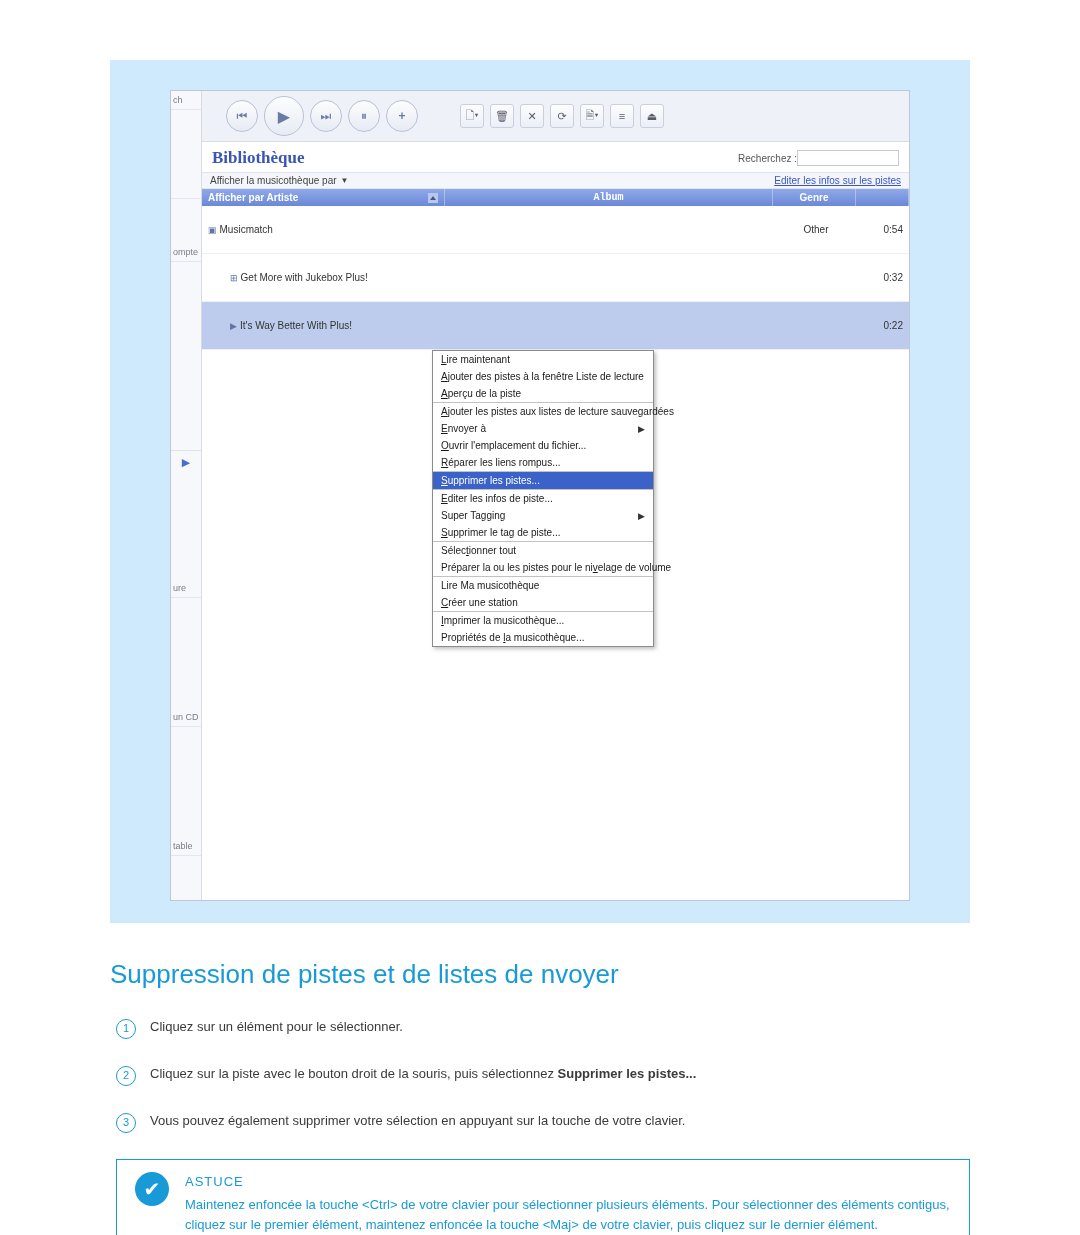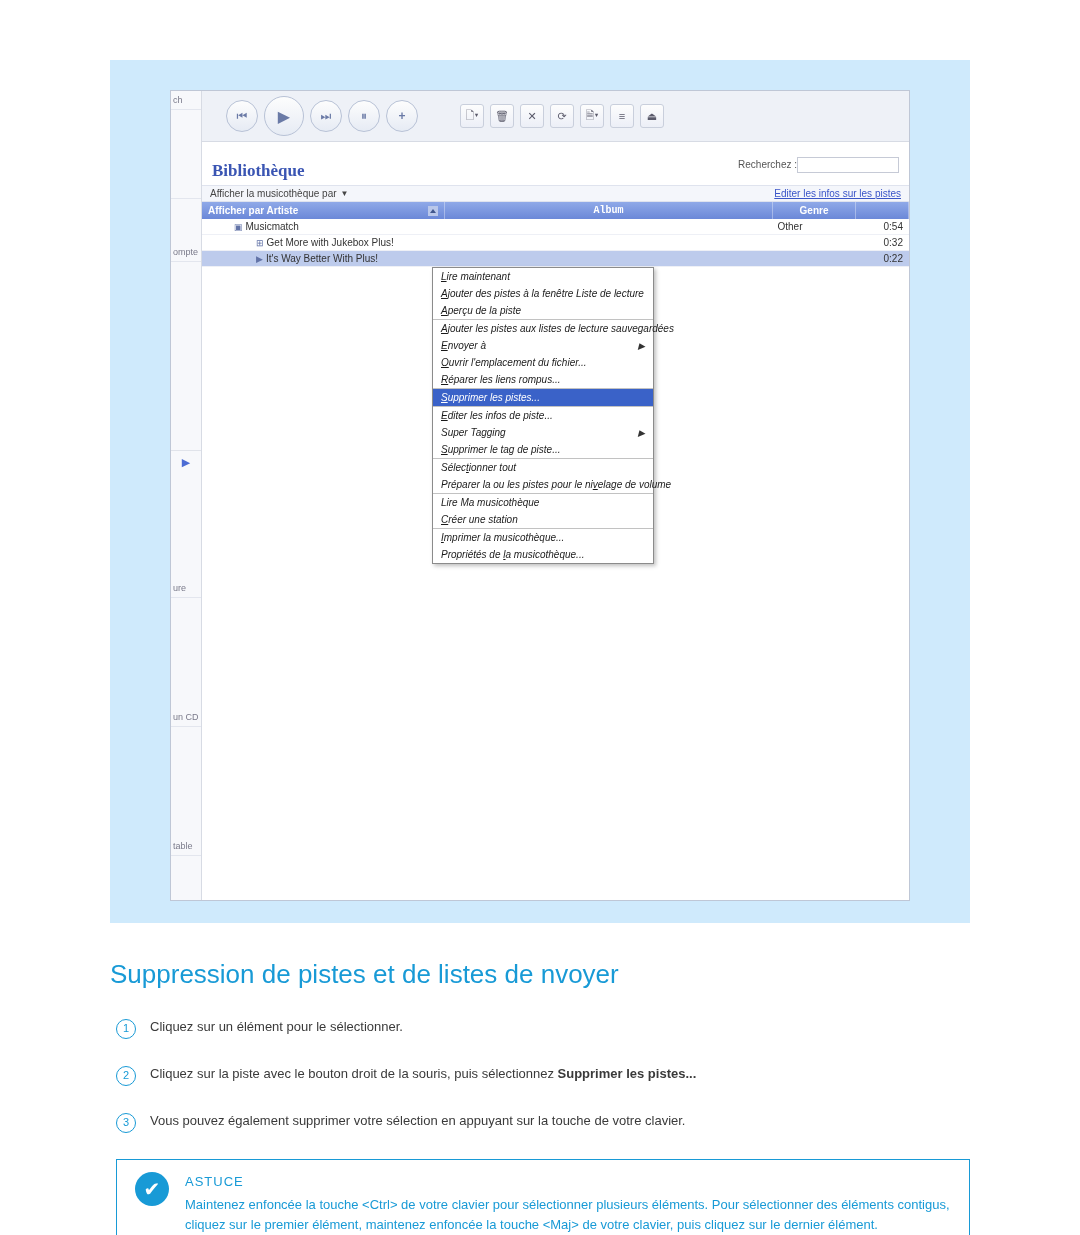--- a/index.html
+++ b/index.html
@@ -11,44 +11,44 @@
   .side-label{font-size:9px;color:#7a7a8a;padding:4px 2px;border-bottom:1px solid #e3e6ee;white-space:nowrap;overflow:hidden;}
   .side-spacer{flex:1;}
   .side-btn{height:22px;border-top:1px solid #e0e3ea;display:flex;align-items:center;justify-content:center;color:#4c6cd4;}
   .main{flex:1;display:flex;flex-direction:column;}
   .toolbar{height:50px;background:#eef1f7;border-bottom:1px solid #d7dbe4;display:flex;align-items:center;gap:6px;padding:0 8px;}
   .pbtn{width:30px;height:30px;border-radius:50%;border:1px solid #b8c2d6;background:linear-gradient(#fdfdfd,#e6ebf4);display:flex;align-items:center;justify-content:center;color:#6a7aa6;font-size:12px;}
   .pbtn.play{width:38px;height:38px;font-size:16px;}
   .tbgap{width:30px;}
   .tbtn{width:22px;height:22px;border:1px solid #c9cfdc;border-radius:3px;background:linear-gradient(#fdfdfd,#eceff7);display:flex;align-items:center;justify-content:center;color:#5a5a6a;font-size:11px;}
   .lib-header{display:flex;align-items:center;justify-content:space-between;padding:6px 10px 4px 10px;}
-  .lib-title{font-family:Georgia,serif;font-weight:bold;font-size:17px;color:#3a55b3;margin-top:13px;}
+  .lib-title{font-family:Georgia,serif;font-weight:bold;font-size:17px;color:#3a55b3;}
   .search-wrap{display:flex;align-items:center;gap:0;font-size:10px;color:#555;}
   .search-box{width:100px;height:14px;border:1px solid #c6cad6;background:#fff;}
   .subbar{display:flex;justify-content:space-between;align-items:center;padding:2px 8px;font-size:10px;background:#f4f6fb;border-top:1px solid #dfe3ee;border-bottom:1px solid #dfe3ee;}
   .finder{color:#444;display:flex;align-items:center;gap:4px;}
   .finder .tri{font-size:8px;color:#444;}
   .editlink{color:#3a55c8;text-decoration:underline;}
   .col-head{display:flex;background:linear-gradient(#8fa9e8,#6b88d8);color:#fff;font-size:10px;font-weight:bold;}
   .ch{padding:3px 6px;border-right:1px solid rgba(255,255,255,0.35);}
   .cA{flex:0 0 230px;display:flex;align-items:center;justify-content:space-between;}
   .cB{flex:1;text-align:center;font-family:Liberation Mono, monospace;}
   .cC{flex:0 0 70px;text-align:center;}
   .cD{flex:0 0 40px;text-align:right;}
   .rows{font-size:10px;color:#333;}
   .row{display:flex;border-bottom:1px solid #eef0f6;}
-  .rc{padding:2px 6px;margin-left:26px;}
+  .rc{padding:18px 6px;}
   .row .cA{flex:0 0 230px;}
   .row .cB{flex:1;}
   .row .cC{flex:0 0 70px;text-align:center;}
   .row .cD{flex:0 0 40px;text-align:right;}
   .row.selected{background:#bdcbec;}
   .tree-indent1{padding-left:22px;}
   .context{position:relative;margin-left:230px;width:220px;background:#fff;border:1px solid #8b8b8b;box-shadow:2px 2px 4px rgba(0,0,0,0.25);font-size:10px;color:#1a1a1a;}
-  .ci{padding:3px 8px;white-space:nowrap;display:flex;align-items:flex-end;justify-content:space-between;font-style:italic;}
+  .ci{padding:3px 8px;white-space:nowrap;display:flex;align-items:flex-end;justify-content:space-between;}
   .ci.sep{border-top:1px solid #c2c2c2;height:0;padding:0;margin:0;}
   .ci.highlight{background:#3a62c8;color:#fff;}
   .ci .arrow{font-size:9px;color:#333;}
   .note{text-align:right;font-size:13px;color:#374151;margin-top:16px;}
   .heading{font-size:26px;color:#189ad6;font-weight:400;margin:36px 0 28px 0;}
   .step{display:flex;gap:14px;margin:0 0 26px 6px;line-height:1.45;color:#3a3a3a;font-size:13px;}
   .num-circle{flex:0 0 18px;height:18px;border:1.4px solid #189ad6;border-radius:50%;color:#189ad6;font-size:11px;display:flex;align-items:center;justify-content:center;margin-top:1px;}
   .step-text{flex:1;}
   .tip-box{border:1px solid #189ad6;margin:18px 0 0 6px;padding:14px 18px 16px 18px;display:flex;gap:16px;}
   .tip-badge{flex:0 0 34px;height:34px;border-radius:50%;background:#189ad6;color:#fff;font-size:20px;display:flex;align-items:center;justify-content:center;margin-top:-2px;}

